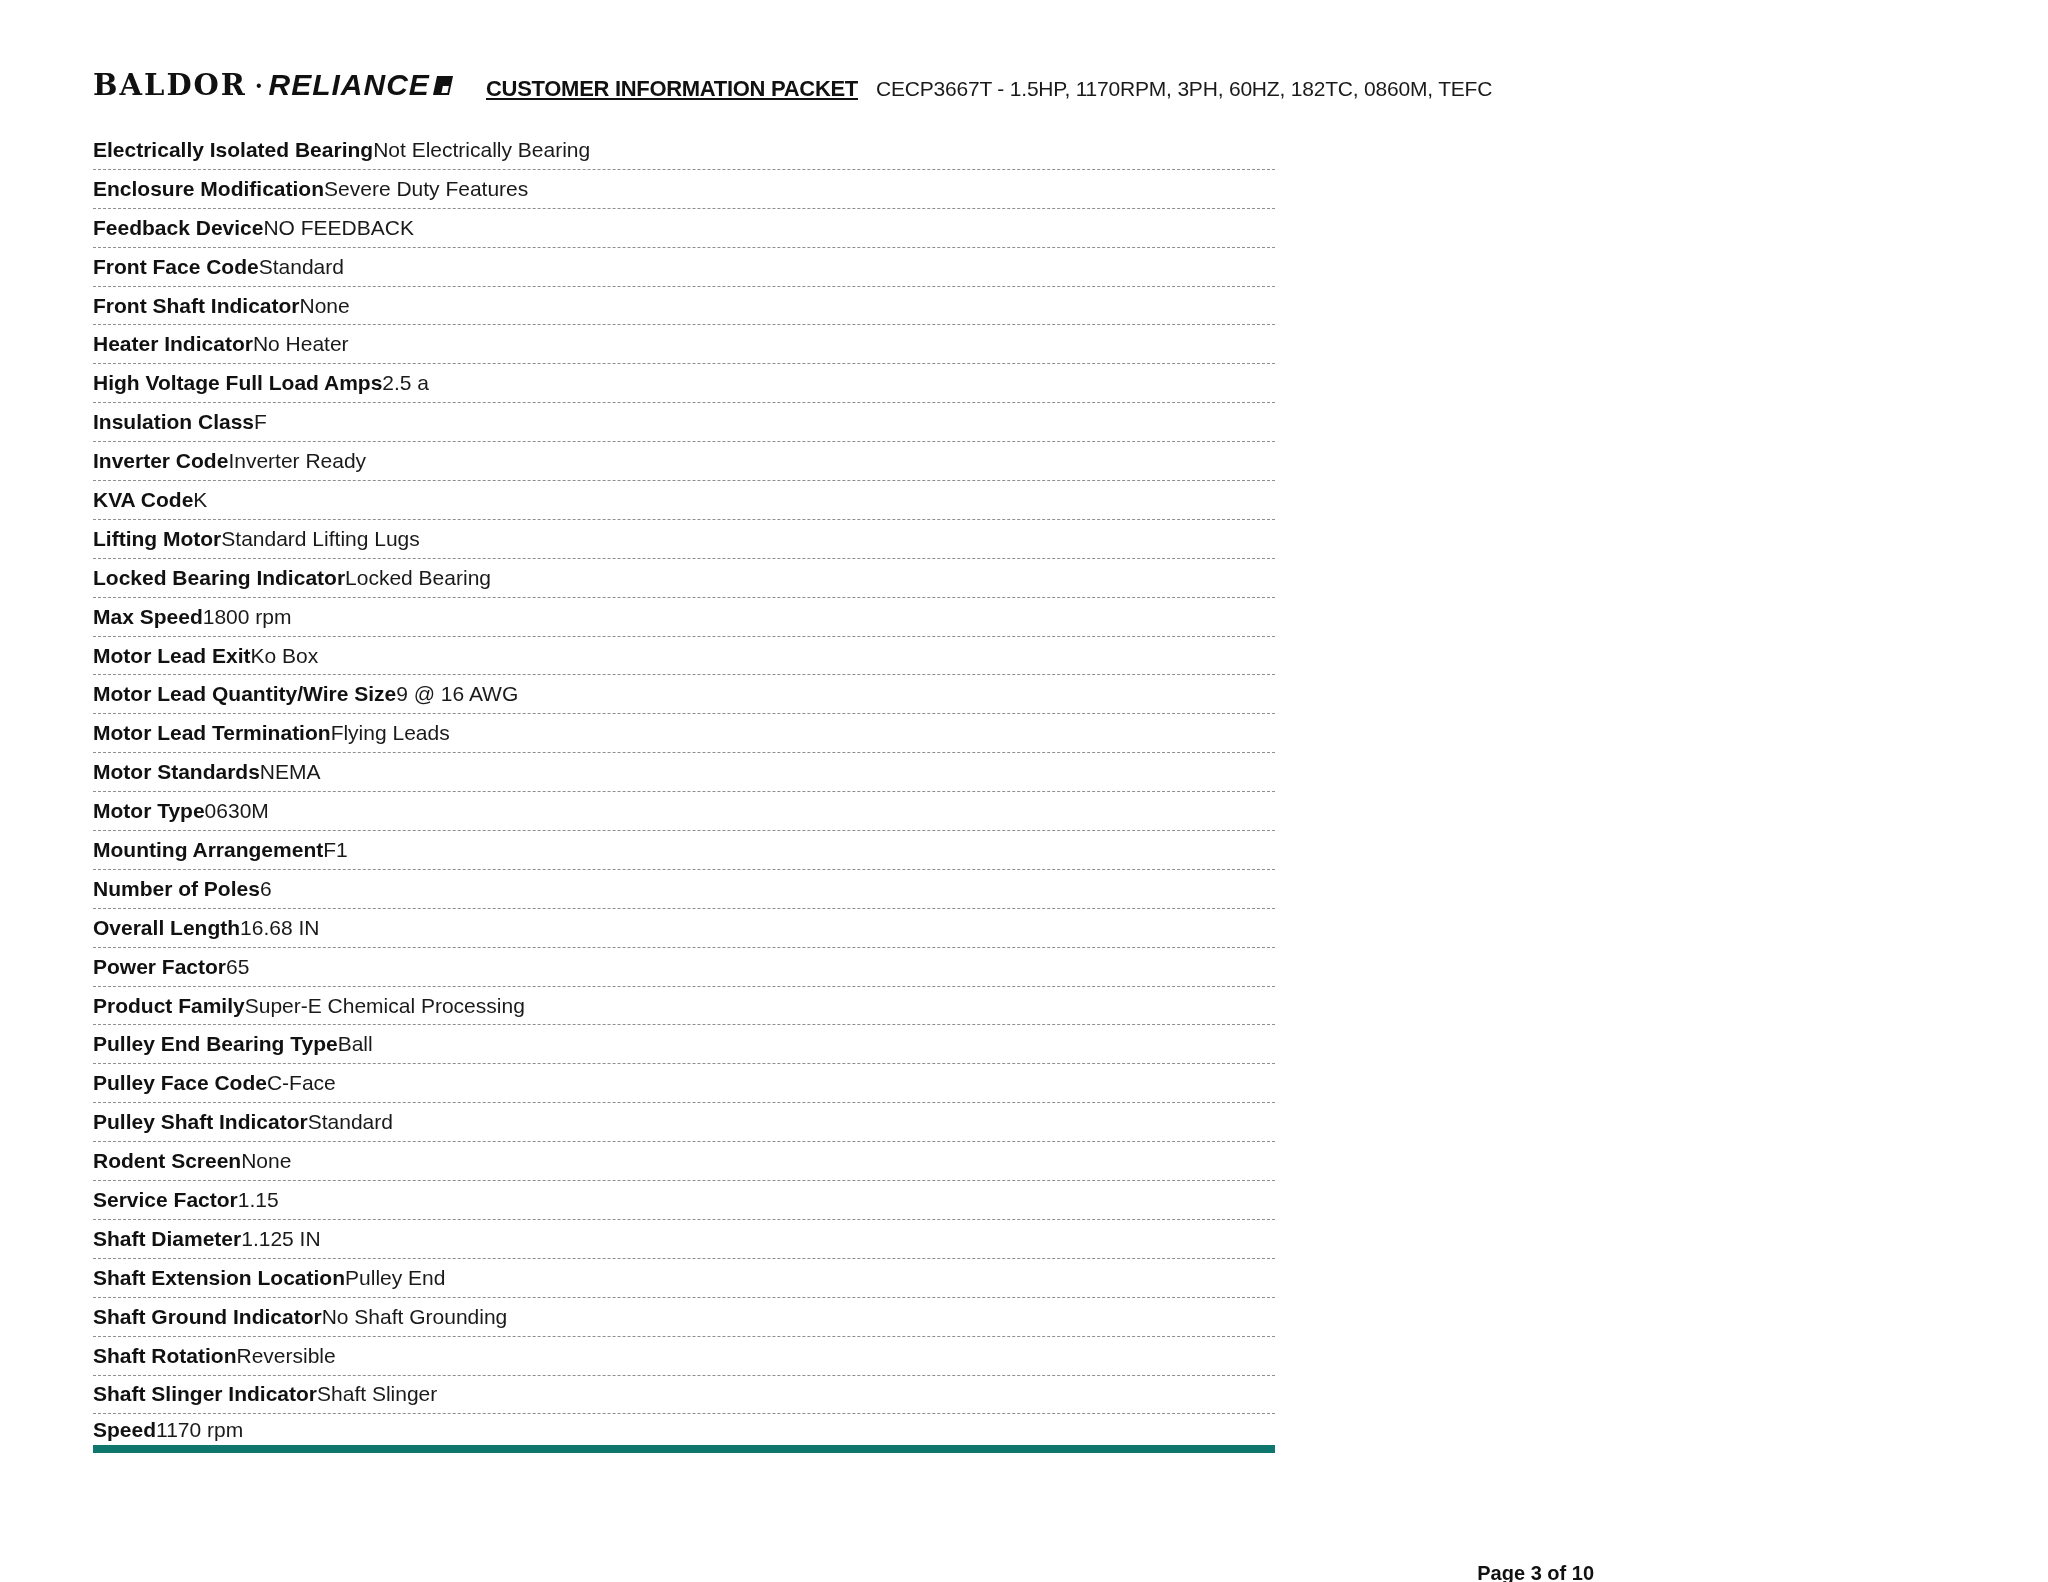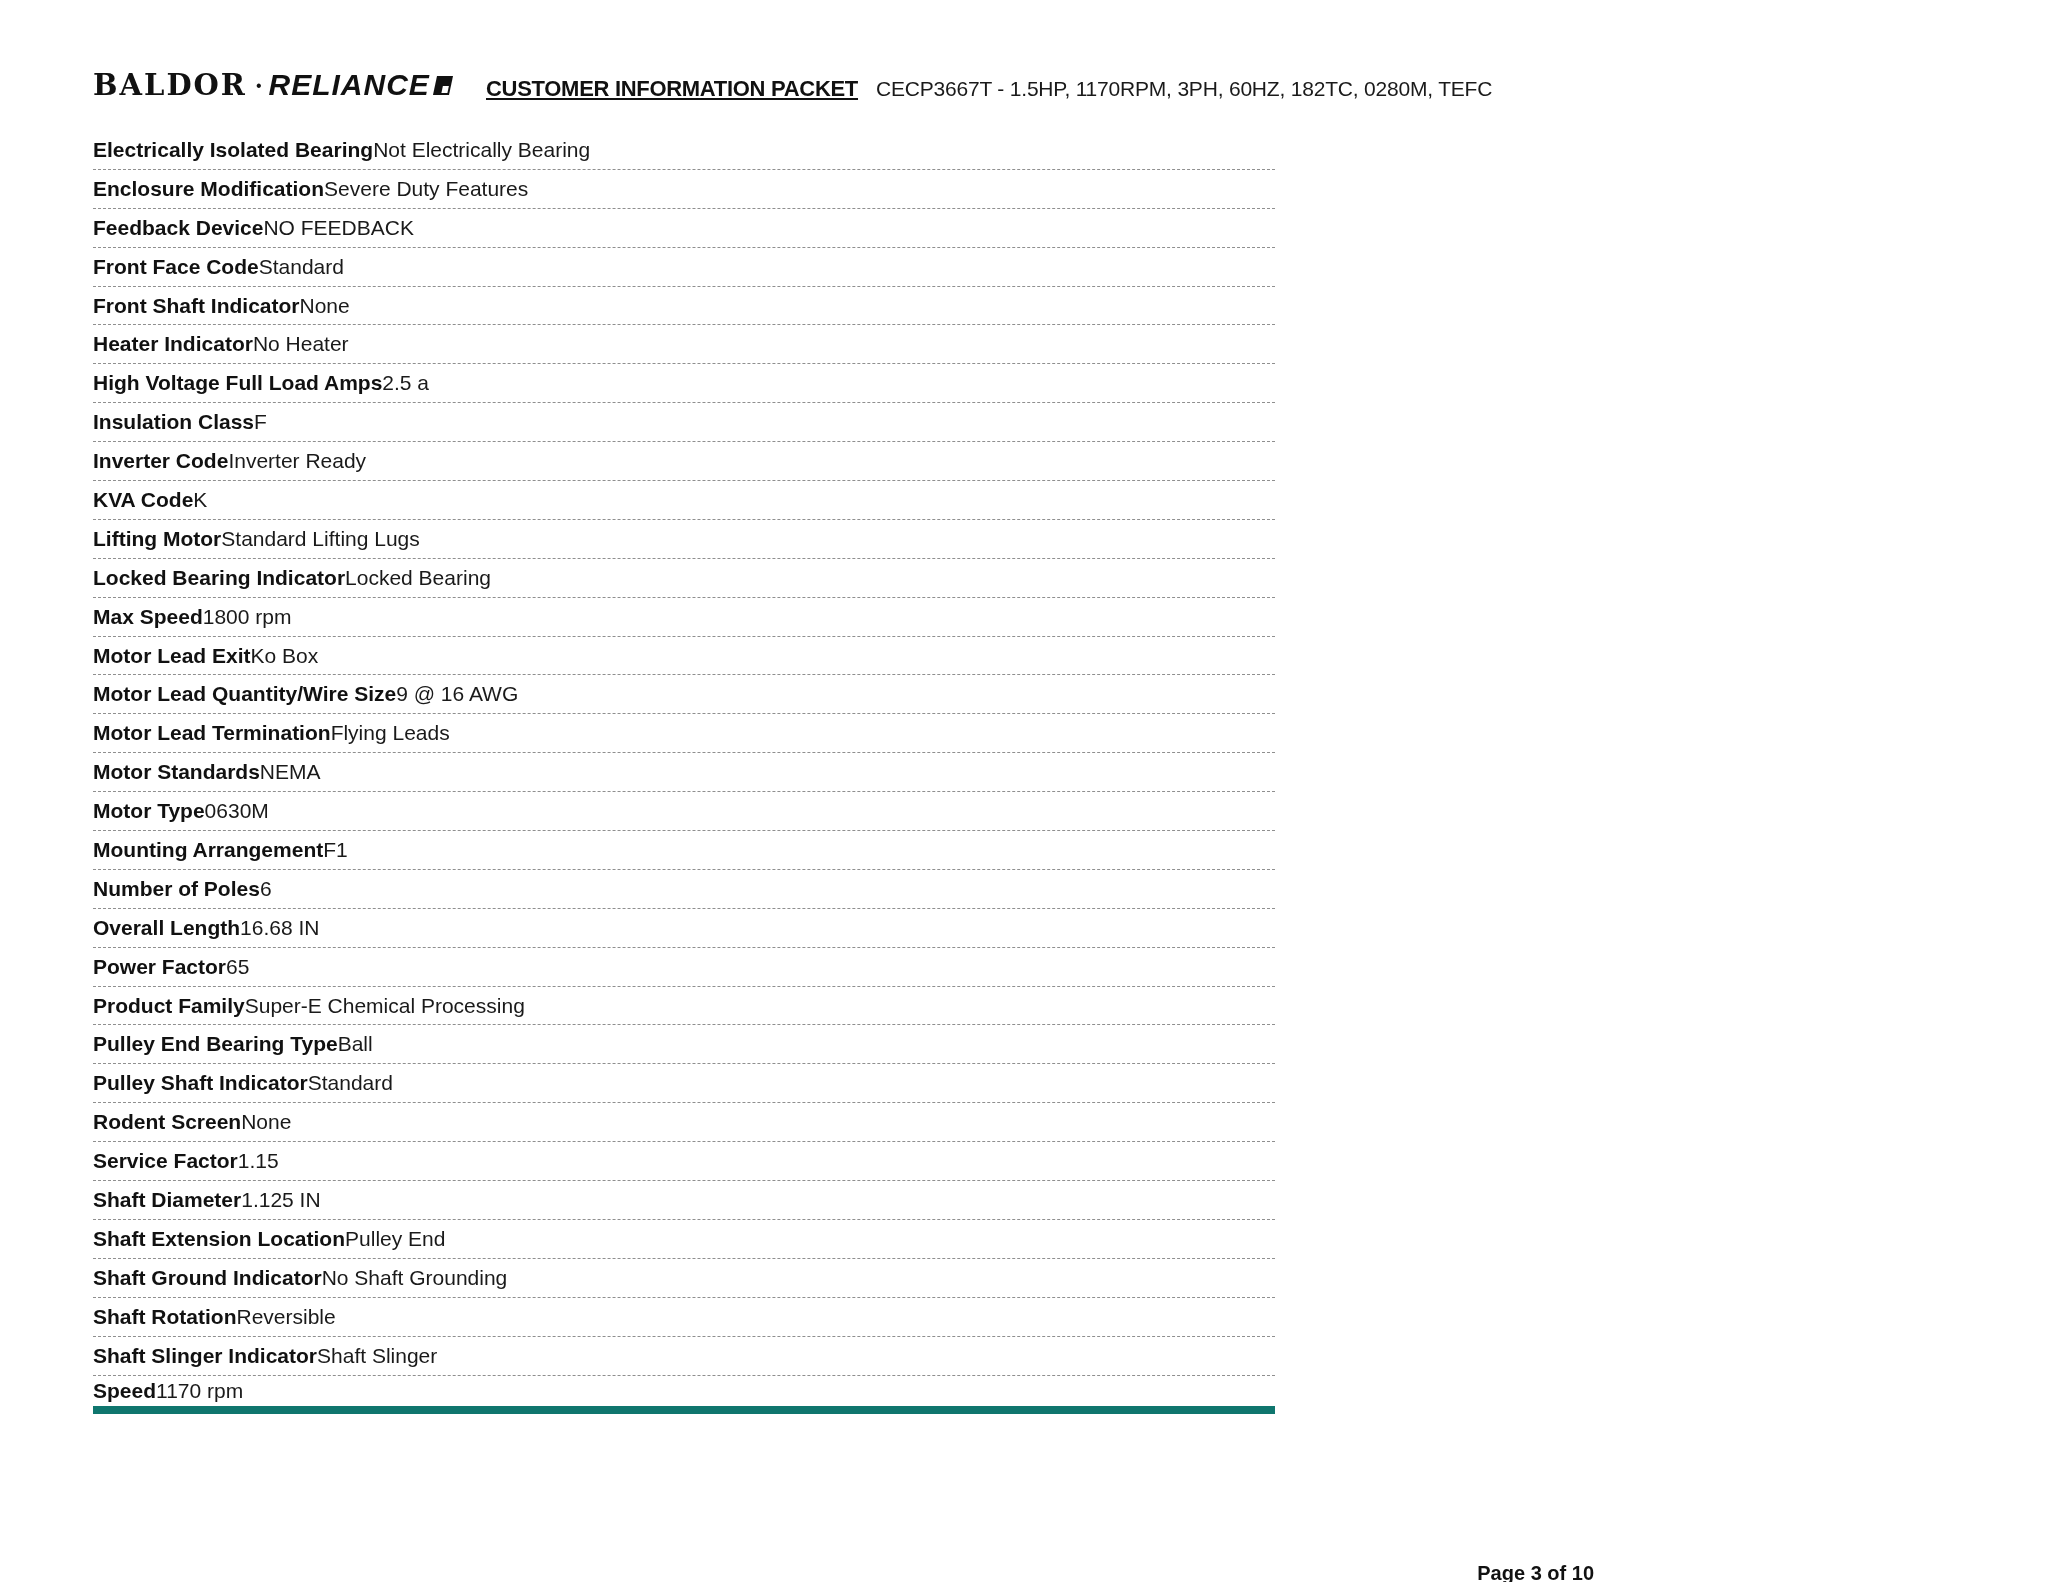--- a/index.html
+++ b/index.html
@@ -130,21 +130,21 @@
 <div class="page">
 
   <header>
     <div class="logo">
       <span class="logo-baldor">BALDOR</span>
       <span class="logo-dot">•</span>
       <span class="logo-reliance">RELIANCE</span>
       <span class="logo-tm"></span>
     </div>
     <div class="packet-title">CUSTOMER INFORMATION PACKET</div>
-    <div class="model-line">CECP3667T - 1.5HP, 1170RPM, 3PH, 60HZ, 182TC, 0280M, TEFC</div>
+    <div class="model-line">CECP3667T - 1.5HP, 1170RPM, 3PH, 60HZ, 182TC, 0860M, TEFC</div>
   </header>
 
   <main class="spec-table" id="spec-table">
     <div class="spec-row">
       <span class="spec-label">Electrically Isolated Bearing</span>
       <span class="spec-value">Not Electrically Bearing</span>
     </div>
 
     <div class="spec-row">
       <span class="spec-label">Enclosure Modification</span>
@@ -254,20 +254,24 @@
     <div class="spec-row">
       <span class="spec-label">Product Family</span>
       <span class="spec-value">Super-E Chemical Processing</span>
     </div>
 
     <div class="spec-row">
       <span class="spec-label">Pulley End Bearing Type</span>
       <span class="spec-value">Ball</span>
     </div>
 
+    <div class="spec-row">
+      <span class="spec-label">Pulley Face Code</span>
+      <span class="spec-value">C-Face</span>
+    </div>
 
     <div class="spec-row">
       <span class="spec-label">Pulley Shaft Indicator</span>
       <span class="spec-value">Standard</span>
     </div>
 
     <div class="spec-row">
       <span class="spec-label">Rodent Screen</span>
       <span class="spec-value">None</span>
     </div>

